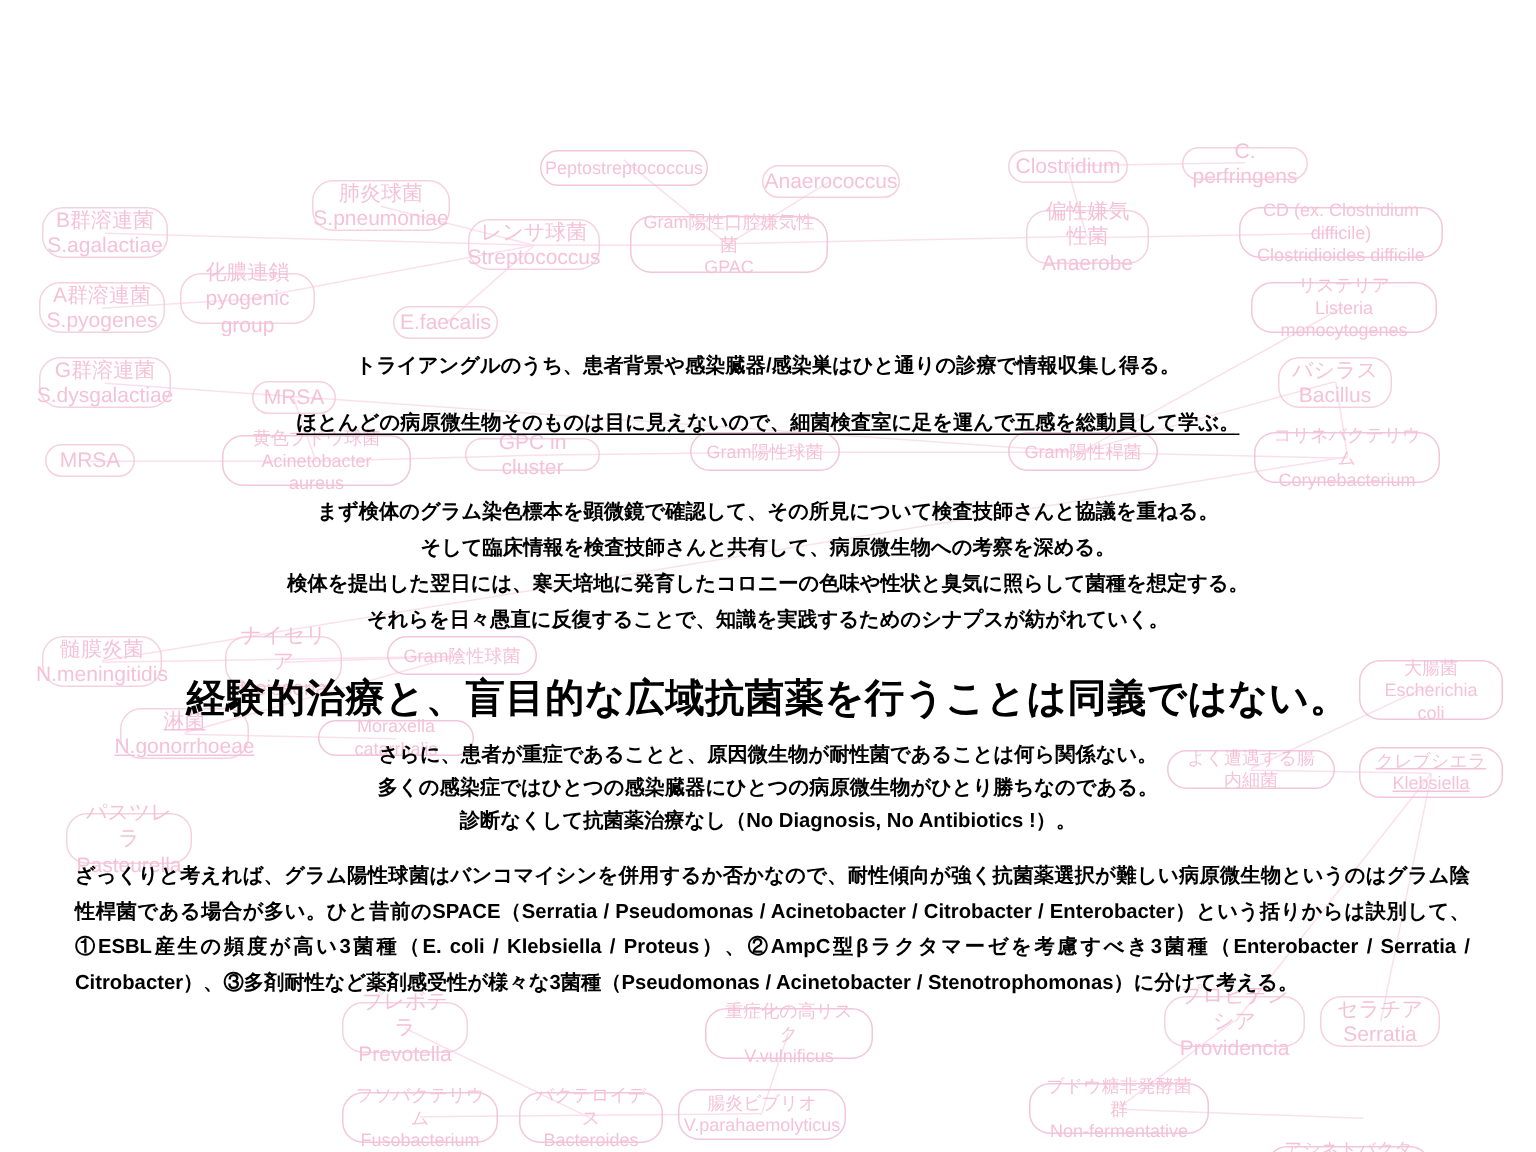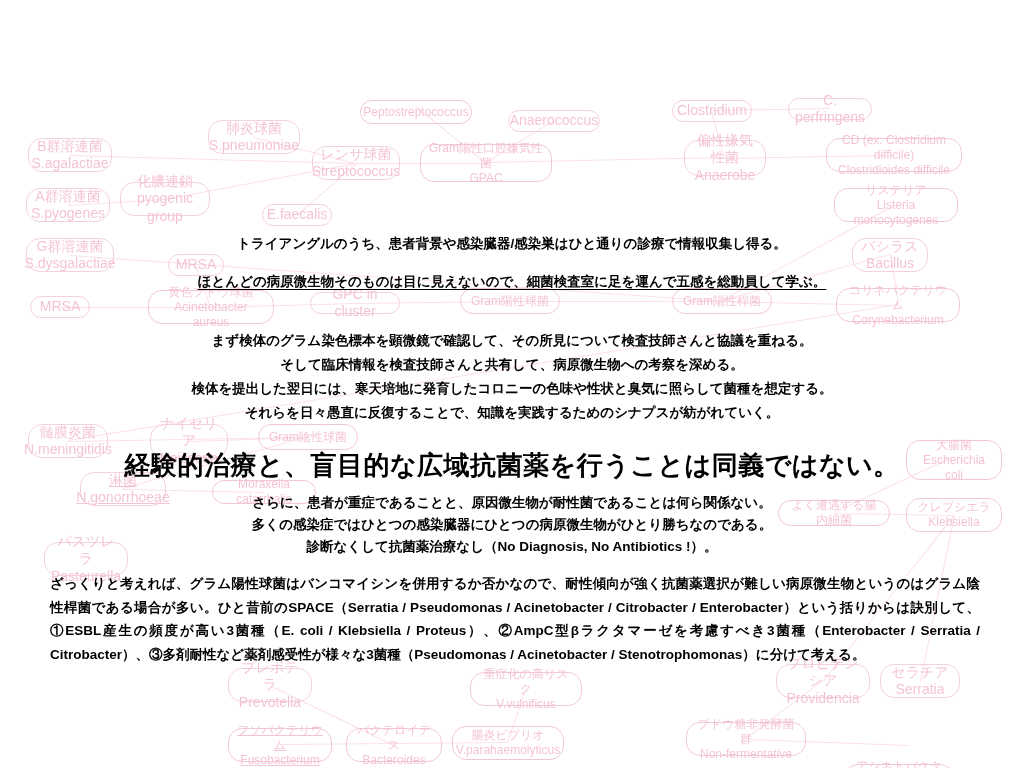--- a/index.html
+++ b/index.html
@@ -190,35 +190,35 @@
 N.meningitidis</div>
       <div class="bg-node" style="left: 150px; top: 424px; width: 78px; height: 34px; display: flex; align-items: center; justify-content: center;">ナイセリア
 Neisseria</div>
       <div class="bg-node big" style="left: 258px; top: 424px; width: 100px; height: 26px; display: flex; align-items: center; justify-content: center;">Gram陰性球菌</div>
       <div class="bg-node big" style="left: 906px; top: 440px; width: 96px; height: 40px; display: flex; align-items: center; justify-content: center;">大腸菌
 Escherichia coli</div>
       <div class="bg-node" style="left: 80px; top: 472px; width: 86px; height: 34px; display: flex; align-items: center; justify-content: center; text-decoration: underline;">淋菌
 N.gonorrhoeae</div>
       <div class="bg-node big" style="left: 212px; top: 480px; width: 104px; height: 24px; display: flex; align-items: center; justify-content: center;">Moraxella catarrhalis</div>
       <div class="bg-node big" style="left: 778px; top: 500px; width: 112px; height: 26px; display: flex; align-items: center; justify-content: center;">よく遭遇する腸内細菌</div>
-      <div class="bg-node big" style="left: 906px; top: 498px; width: 96px; height: 34px; display: flex; align-items: center; justify-content: center;">クレブシエラ
+      <div class="bg-node big" style="left: 906px; top: 498px; width: 96px; height: 34px; display: flex; align-items: center; justify-content: center; text-decoration: underline;">クレブシエラ
 Klebsiella</div>
       <div class="bg-node" style="left: 44px; top: 542px; width: 84px; height: 34px; display: flex; align-items: center; justify-content: center;">パスツレラ
 Pasteurella</div>
       <div class="bg-node" style="left: 228px; top: 668px; width: 84px; height: 34px; display: flex; align-items: center; justify-content: center;">プレボテラ
 Prevotella</div>
       <div class="bg-node big" style="left: 452px; top: 726px; width: 112px; height: 34px; display: flex; align-items: center; justify-content: center;">腸炎ビブリオ
 V.parahaemolyticus</div>
       <div class="bg-node big" style="left: 470px; top: 672px; width: 112px; height: 34px; display: flex; align-items: center; justify-content: center;">重症化の高リスク
 V.vulnificus</div>
       <div class="bg-node" style="left: 776px; top: 664px; width: 94px; height: 34px; display: flex; align-items: center; justify-content: center;">プロビデンシア
 Providencia</div>
       <div class="bg-node" style="left: 880px; top: 664px; width: 80px; height: 34px; display: flex; align-items: center; justify-content: center;">セラチア
 Serratia</div>
-      <div class="bg-node big" style="left: 228px; top: 728px; width: 104px; height: 34px; display: flex; align-items: center; justify-content: center; text-decoration: underline;">フソバクテリウム
+      <div class="bg-node big" style="left: 228px; top: 728px; width: 104px; height: 34px; display: flex; align-items: center; justify-content: center;">フソバクテリウム
 Fusobacterium</div>
       <div class="bg-node big" style="left: 346px; top: 728px; width: 96px; height: 34px; display: flex; align-items: center; justify-content: center;">バクテロイデス
 Bacteroides</div>
       <div class="bg-node big" style="left: 686px; top: 722px; width: 120px; height: 34px; display: flex; align-items: center; justify-content: center;">ブドウ糖非発酵菌群
 Non-fermentative</div>
       <div class="bg-node big" style="left: 844px; top: 728px; width: 110px; height: 34px; display: flex; align-items: center; justify-content: center; margin-top: 36px;">アシネトバクター
 Acinetobacter</div>
     </div>
 
   <div class="content">

